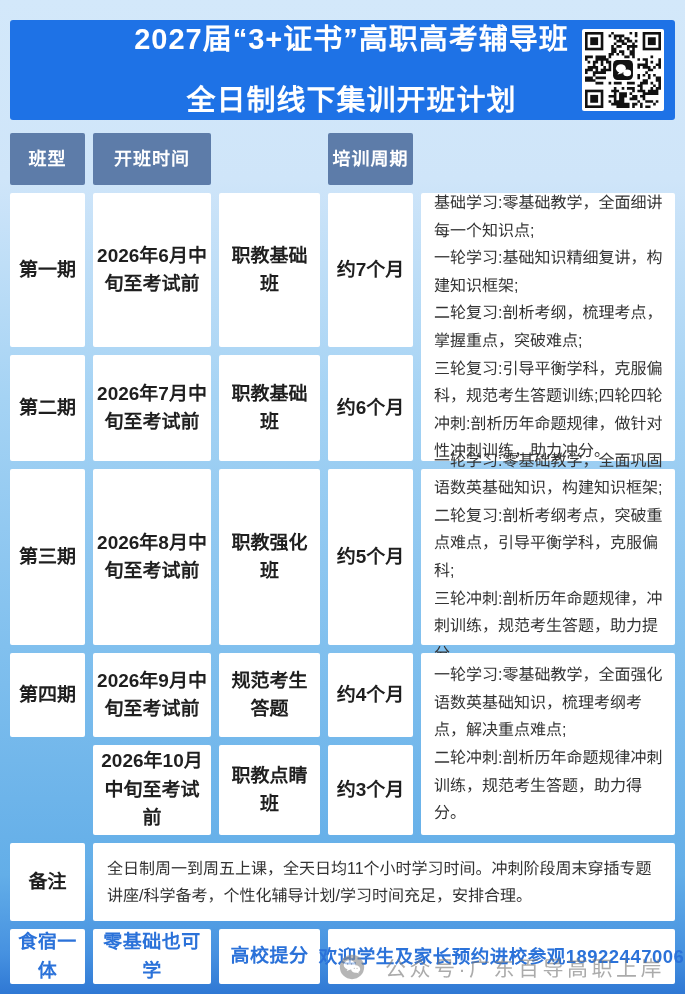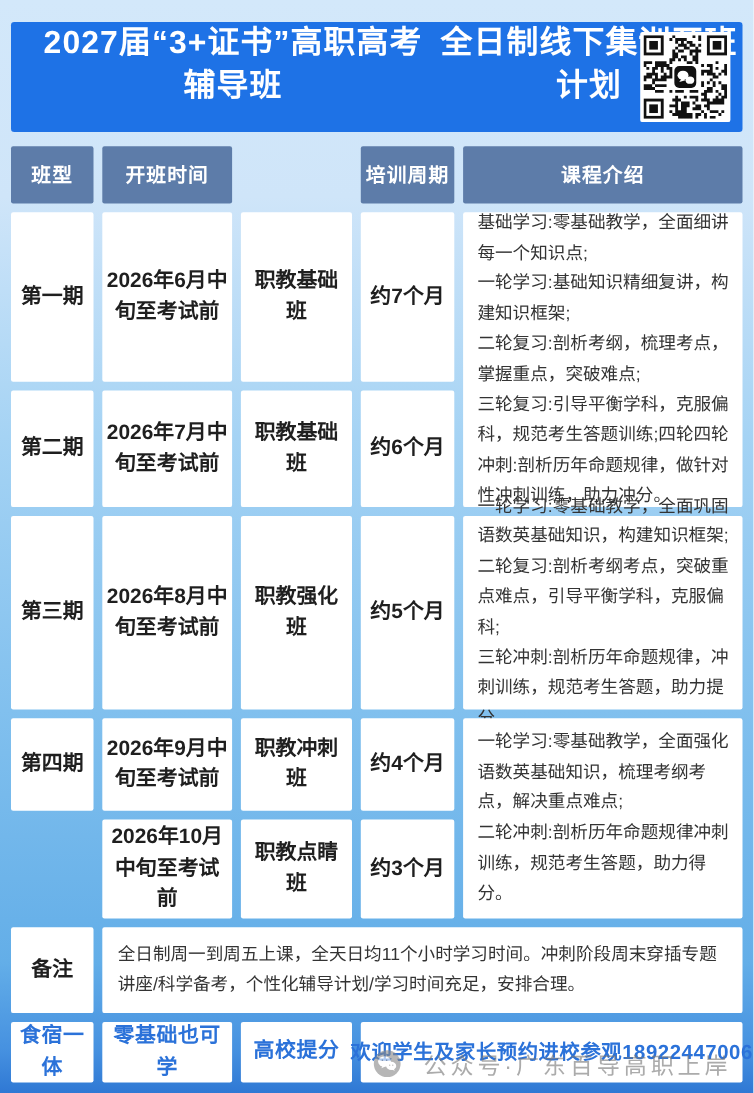--- a/index.html
+++ b/index.html
@@ -16,21 +16,21 @@
   
   .banner{
     position:relative;
     margin:20px 10px 13px 10px;
     height:100px;
     background:#1e72e6;
     border-radius:3px;
   }
   .banner-titles{
     position:absolute;inset:0;
-    display:flex;flex-direction:row;justify-content:space-between;
+    display:flex;flex-direction:column;justify-content:space-between;
     text-align:center;color:#ffffff;font-weight:700;
     font-size:29px;line-height:39px;letter-spacing:1px;padding-left:18px;
   }
   .qr-box{
     position:absolute;top:9px;right:11px;
     width:82px;height:82px;background:#ffffff;border-radius:2px;
     display:flex;align-items:center;justify-content:center;
   }
   .qr-box svg{width:76px;height:76px;display:block;}
   
@@ -110,21 +110,20 @@
           <path d="M12.4 16.2l1-1.4 1.2 0.8z" fill="#ffffff"></path>
         </svg>
     </div>
   </div>
 
   <div class="grid">
 
     <div class="cell th c1 r1">班型</div>
     <div class="cell th c2 r1">开班时间</div>
     <div class="cell th c4 r1">培训周期</div>
-    <div class="cell th c5 r1">课程介绍</div>
 
     <div class="cell c1 r2">第一期</div>
     <div class="cell c2 r2">2026年6月中旬至考试前</div>
     <div class="cell c3 r2">职教基础班</div>
     <div class="cell c4 r2">约7个月</div>
     <div class="cell intro c5 r2 rspan2">基础学习:零基础教学，全面细讲每一个知识点;
 一轮学习:基础知识精细复讲，构建知识框架;
 二轮复习:剖析考纲，梳理考点，掌握重点，突破难点;
 三轮复习:引导平衡学科，克服偏科，规范考生答题训练;四轮四轮冲刺:剖析历年命题规律，做针对性冲刺训练，助力冲分。</div>
 
@@ -136,21 +135,21 @@
     <div class="cell c1 r4">第三期</div>
     <div class="cell c2 r4">2026年8月中旬至考试前</div>
     <div class="cell c3 r4">职教强化班</div>
     <div class="cell c4 r4">约5个月</div>
     <div class="cell intro c5 r4">一轮学习:零基础教学，全面巩固语数英基础知识，构建知识框架;
 二轮复习:剖析考纲考点，突破重点难点，引导平衡学科，克服偏科;
 三轮冲刺:剖析历年命题规律，冲刺训练，规范考生答题，助力提分。</div>
 
     <div class="cell c1 r5">第四期</div>
     <div class="cell c2 r5">2026年9月中旬至考试前</div>
-    <div class="cell c3 r5">职教冲刺班</div>
+    <div class="cell c3 r5">规范考生答题</div>
     <div class="cell c4 r5">约4个月</div>
     <div class="cell intro c5 r5 rspan2">一轮学习:零基础教学，全面强化语数英基础知识，梳理考纲考点，解决重点难点;
 二轮冲刺:剖析历年命题规律冲刺训练，规范考生答题，助力得分。</div>
 
     <div class="cell c2 r6">2026年10月中旬至考试前</div>
     <div class="cell c3 r6">职教点睛班</div>
     <div class="cell c4 r6">约3个月</div>
 
     <div class="cell c1 r7">备注</div>
     <div class="cell notes-text r7 notes-span">全日制周一到周五上课，全天日均11个小时学习时间。冲刺阶段周末穿插专题讲座/科学备考，个性化辅导计划/学习时间充足，安排合理。</div>

